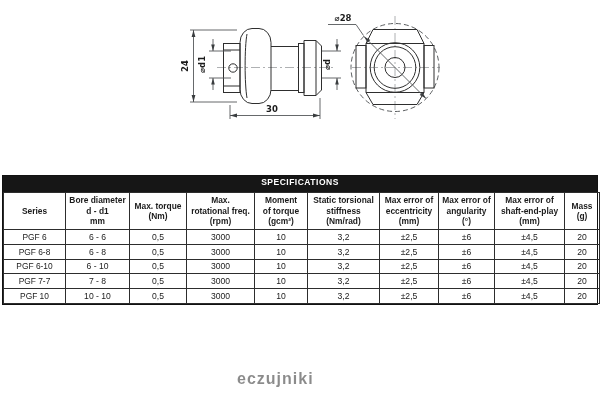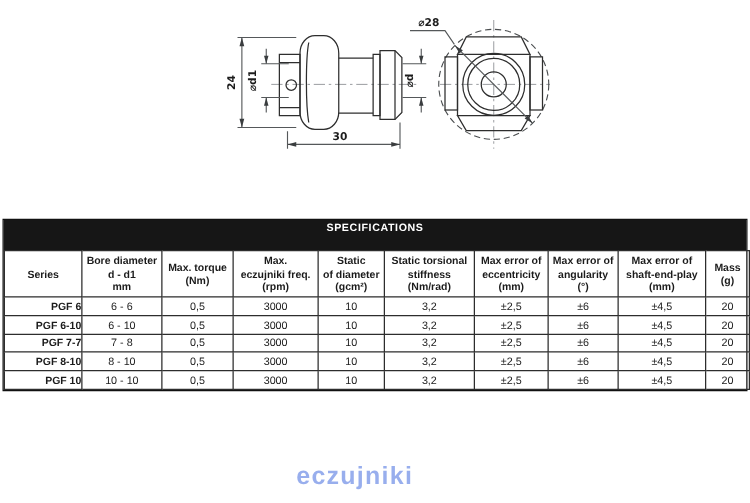--- a/index.html
+++ b/index.html
@@ -25,45 +25,45 @@
   }
 
   
   .spec {
     position:absolute; left:2px; top:175px; width:596px;
     border:1.5px solid #111; box-sizing:border-box; background:#fff;
   }
   .banner {
     background:#161616; color:#ffffff;
     font-size:8.5px; font-weight:bold; letter-spacing:0.5px;
-    text-align:center; height:24px; line-height:12.5px;
+    text-align:center; height:16px; line-height:12.5px;
   }
   table.spec-grid {
     width:100%; border-collapse:collapse; table-layout:fixed;
   }
   .spec-grid th, .spec-grid td {
     border:1px solid #2d2d2d; color:#1b1b1b;
     text-align:center; vertical-align:middle; overflow:hidden;
   }
   .spec-grid th {
     font-size:8.4px; font-weight:bold; line-height:1.25;
     height:34px; padding:1px 0;
   }
   .spec-grid td {
     font-size:8.6px; height:13.8px; padding:0;
   }
   .spec-grid td.series {
-    text-align:right; font-weight:bold; font-size:8.4px;
+    text-align:center; font-weight:normal; font-size:8.4px;
   }
 
   
   .watermark {
     position:absolute; left:237px; top:370px;
-    font-size:20px; font-weight:bold; letter-spacing:1px;
-    color:#1d4ed8; opacity:0.45; pointer-events:none;
+    font-size:16px; font-weight:bold; letter-spacing:1px;
+    color:#000000; opacity:0.45; pointer-events:none;
   }
 </style>
 </head>
 <body>
 
 <div class="page">
 
   <svg class="drawing" width="600" height="175" viewBox="0 0 600 175">
 
     <line class="cl" x1="217" y1="67.5" x2="336" y2="67.5"></line>
@@ -169,26 +169,26 @@
               <div>Bore diameter</div>
               <div>d - d1</div>
               <div>mm</div>
             </th>
             <th>
               <div>Max. torque</div>
               <div>(Nm)</div>
             </th>
             <th>
               <div>Max.</div>
-              <div>eczujniki freq.</div>
+              <div>rotational freq.</div>
               <div>(rpm)</div>
             </th>
             <th>
-              <div>Static</div>
-              <div>of diameter</div>
+              <div>Moment</div>
+              <div>of torque</div>
               <div>(gcm²)</div>
             </th>
             <th>
               <div>Static torsional</div>
               <div>stiffness</div>
               <div>(Nm/rad)</div>
             </th>
             <th>
               <div>Max error of</div>
               <div>eccentricity</div>
@@ -217,46 +217,46 @@
             <td>0,5</td>
             <td>3000</td>
             <td>10</td>
             <td>3,2</td>
             <td>±2,5</td>
             <td>±6</td>
             <td>±4,5</td>
             <td>20</td>
           </tr>
           <tr>
+            <td class="series">PGF 6-8</td>
+            <td>6 - 8</td>
+            <td>0,5</td>
+            <td>3000</td>
+            <td>10</td>
+            <td>3,2</td>
+            <td>±2,5</td>
+            <td>±6</td>
+            <td>±4,5</td>
+            <td>20</td>
+          </tr>
+          <tr>
             <td class="series">PGF 6-10</td>
             <td>6 - 10</td>
             <td>0,5</td>
             <td>3000</td>
             <td>10</td>
             <td>3,2</td>
             <td>±2,5</td>
             <td>±6</td>
             <td>±4,5</td>
             <td>20</td>
           </tr>
           <tr>
             <td class="series">PGF 7-7</td>
             <td>7 - 8</td>
-            <td>0,5</td>
-            <td>3000</td>
-            <td>10</td>
-            <td>3,2</td>
-            <td>±2,5</td>
-            <td>±6</td>
-            <td>±4,5</td>
-            <td>20</td>
-          </tr>
-          <tr>
-            <td class="series">PGF 8-10</td>
-            <td>8 - 10</td>
             <td>0,5</td>
             <td>3000</td>
             <td>10</td>
             <td>3,2</td>
             <td>±2,5</td>
             <td>±6</td>
             <td>±4,5</td>
             <td>20</td>
           </tr>
           <tr>

